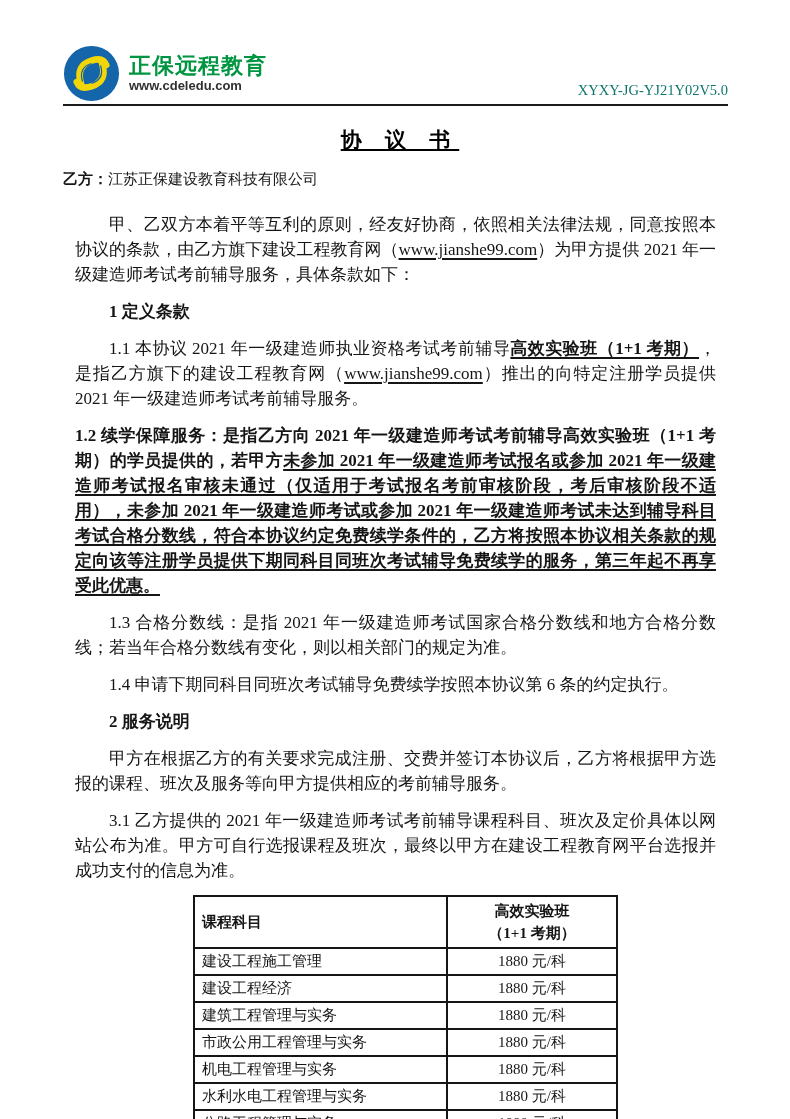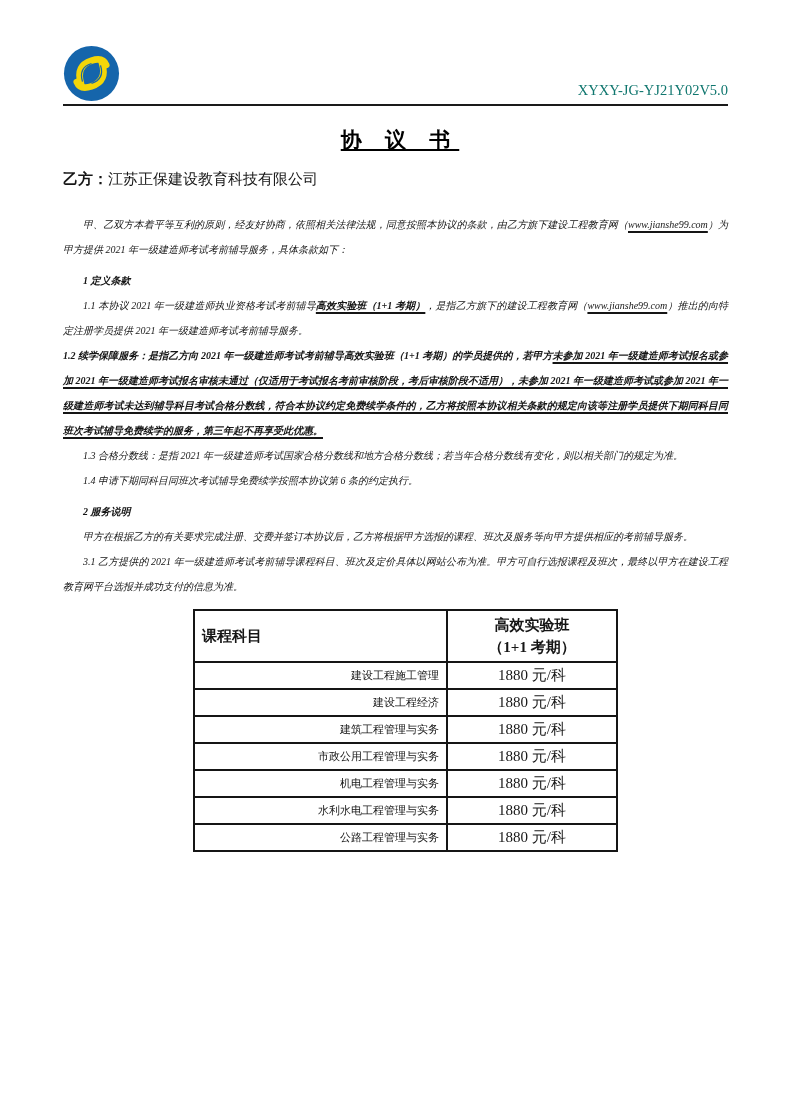--- a/index.html
+++ b/index.html
@@ -17,33 +17,33 @@
     font-size:22px; letter-spacing:1px; color:#009540; line-height:1.15; }
   .brand-url { font-family:"Liberation Sans","DejaVu Sans",sans-serif; font-weight:bold;
     font-size:13px; color:#303030; line-height:1.2; }
   .doc-code { font-size:14.5px; padding-bottom:3px; color:#0f766e; }
   .rule { height:2px; background:#1a1a1a; margin-top:2px; }
   .title { text-align:center; font-size:21px; font-weight:bold;
     letter-spacing:9px; text-indent:9px; margin:20px 0 12px; color:#000;text-decoration:underline; }
   .party { margin:0; font-size:15px; line-height:26px; }
   .party .lbl { font-weight:bold; }
   .body-blocks { margin-top:20px; }
-  .blk { margin:0; font-size:10px; line-height:25px; text-align:justify;font-style:italic; }
+  .blk { margin:12px; font-size:17px; line-height:25px; text-align:justify; }
   .blk.p  { text-indent:2em; }
   .blk.pf { text-indent:0; }
   .blk.h  { font-weight:bold; text-indent:2em; margin-top:6px; }
   .b { font-weight:bold; }
   .u { text-decoration:underline; text-underline-offset:3px; text-decoration-thickness:1.5px; }
   .price-table { border-collapse:collapse; margin:10px 0 0 130px; }
   .price-table th, .price-table td { border:2px solid #151515; }
   .th-subject { width:237px; text-align:left; vertical-align:middle;
     padding:3px 7px; font-size:15px; font-weight:bold; }
   .th-price { width:168px; text-align:center; font-size:15px; font-weight:bold;
     line-height:22px; padding:3px 0; }
-  td.subject { padding:2px 7px; font-size:11px; line-height:21px;text-align:right; }
+  td.subject { padding:2px 7px; font-size:15px; line-height:21px; }
   td.price { text-align:center; font-size:15px; line-height:21px; padding:0 0; }
 </style>
 </head>
 <body>
 
 <div class="page">
 
   <div class="header">
     <div class="brand">
       <span class="logo">
@@ -51,20 +51,24 @@
           <circle cx="30" cy="30" r="29" fill="#1565ab"></circle>
           <g fill="none" stroke="#f3d608" stroke-linecap="round">
             <path d="M19 41 Q13 22 30 16.5 Q42 12.5 45.5 21" stroke-width="7"></path>
             <path d="M41 19 Q47 38 30 43.5 Q18 47.5 14.5 39" stroke-width="7"></path>
           </g>
           <g fill="none" stroke="#1565ab" stroke-width="1.3">
             <path d="M20.5 38.5 Q16 24 30 19.5"></path>
             <path d="M39.5 21.5 Q44 36 30 40.5"></path>
           </g>
         </svg>
+      </span>
+      <span class="brand-text">
+        <span class="brand-name">正保远程教育</span>
+        <span class="brand-url">www.cdeledu.com</span>
       </span>
     </div>
     <div class="doc-code">XYXY-JG-YJ21Y02V5.0</div>
   </div>
 
   <div class="rule"></div>
 
   <div class="title">协 议 书</div>
 
   <p class="party"><span class="lbl">乙方：</span><span>江苏正保建设教育科技有限公司</span></p>

